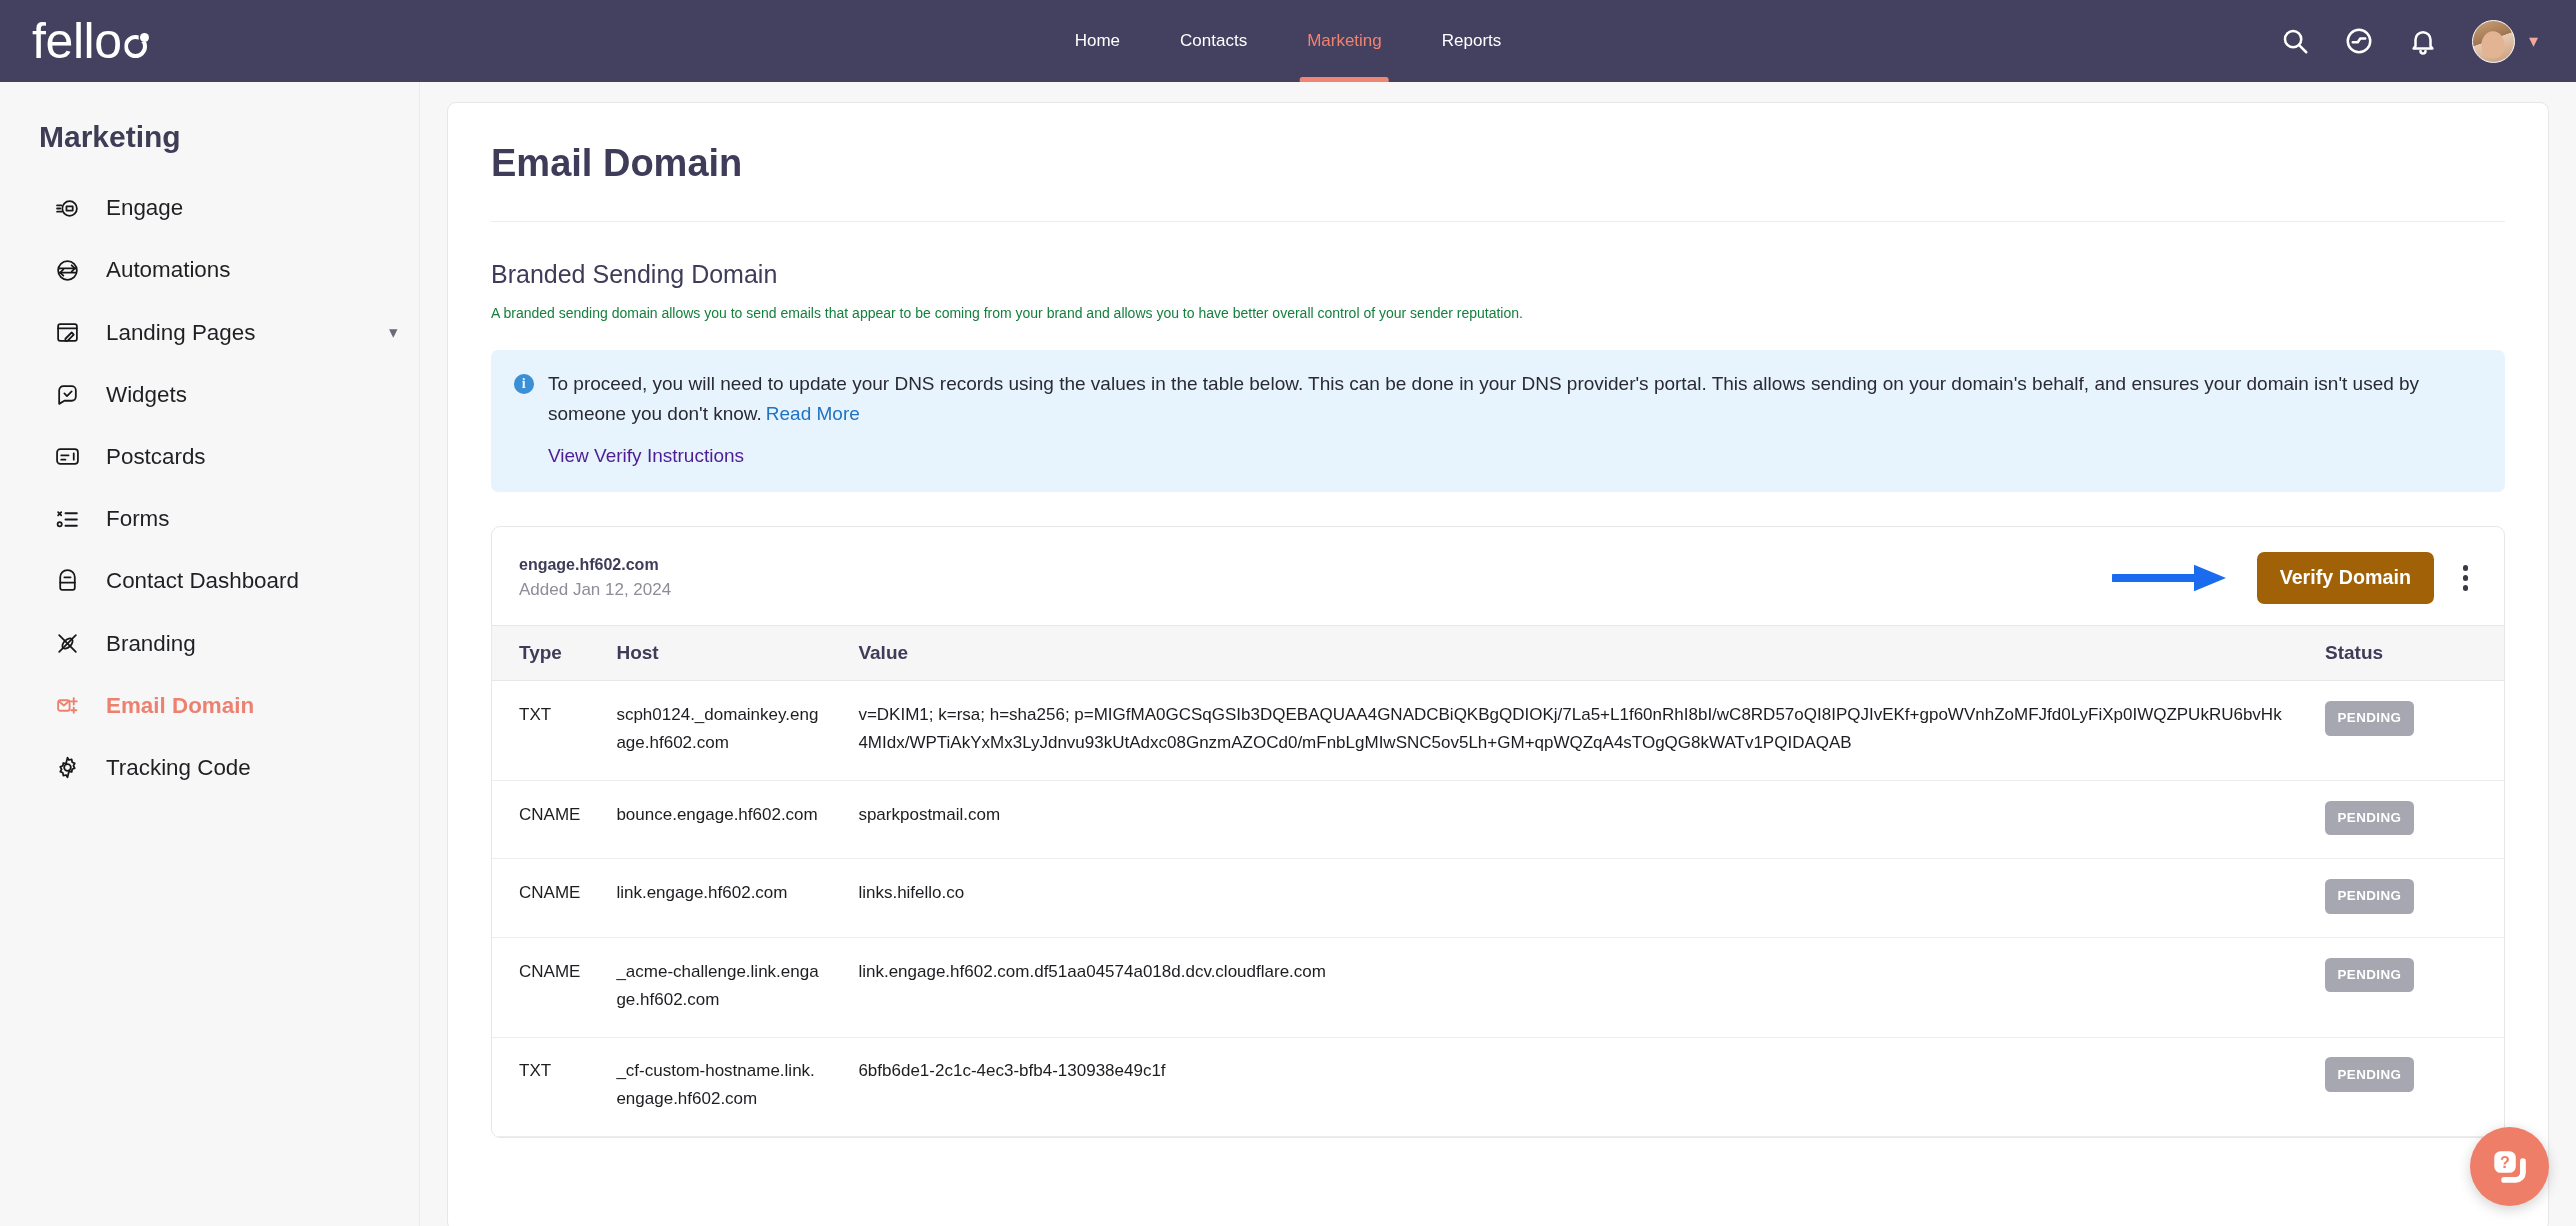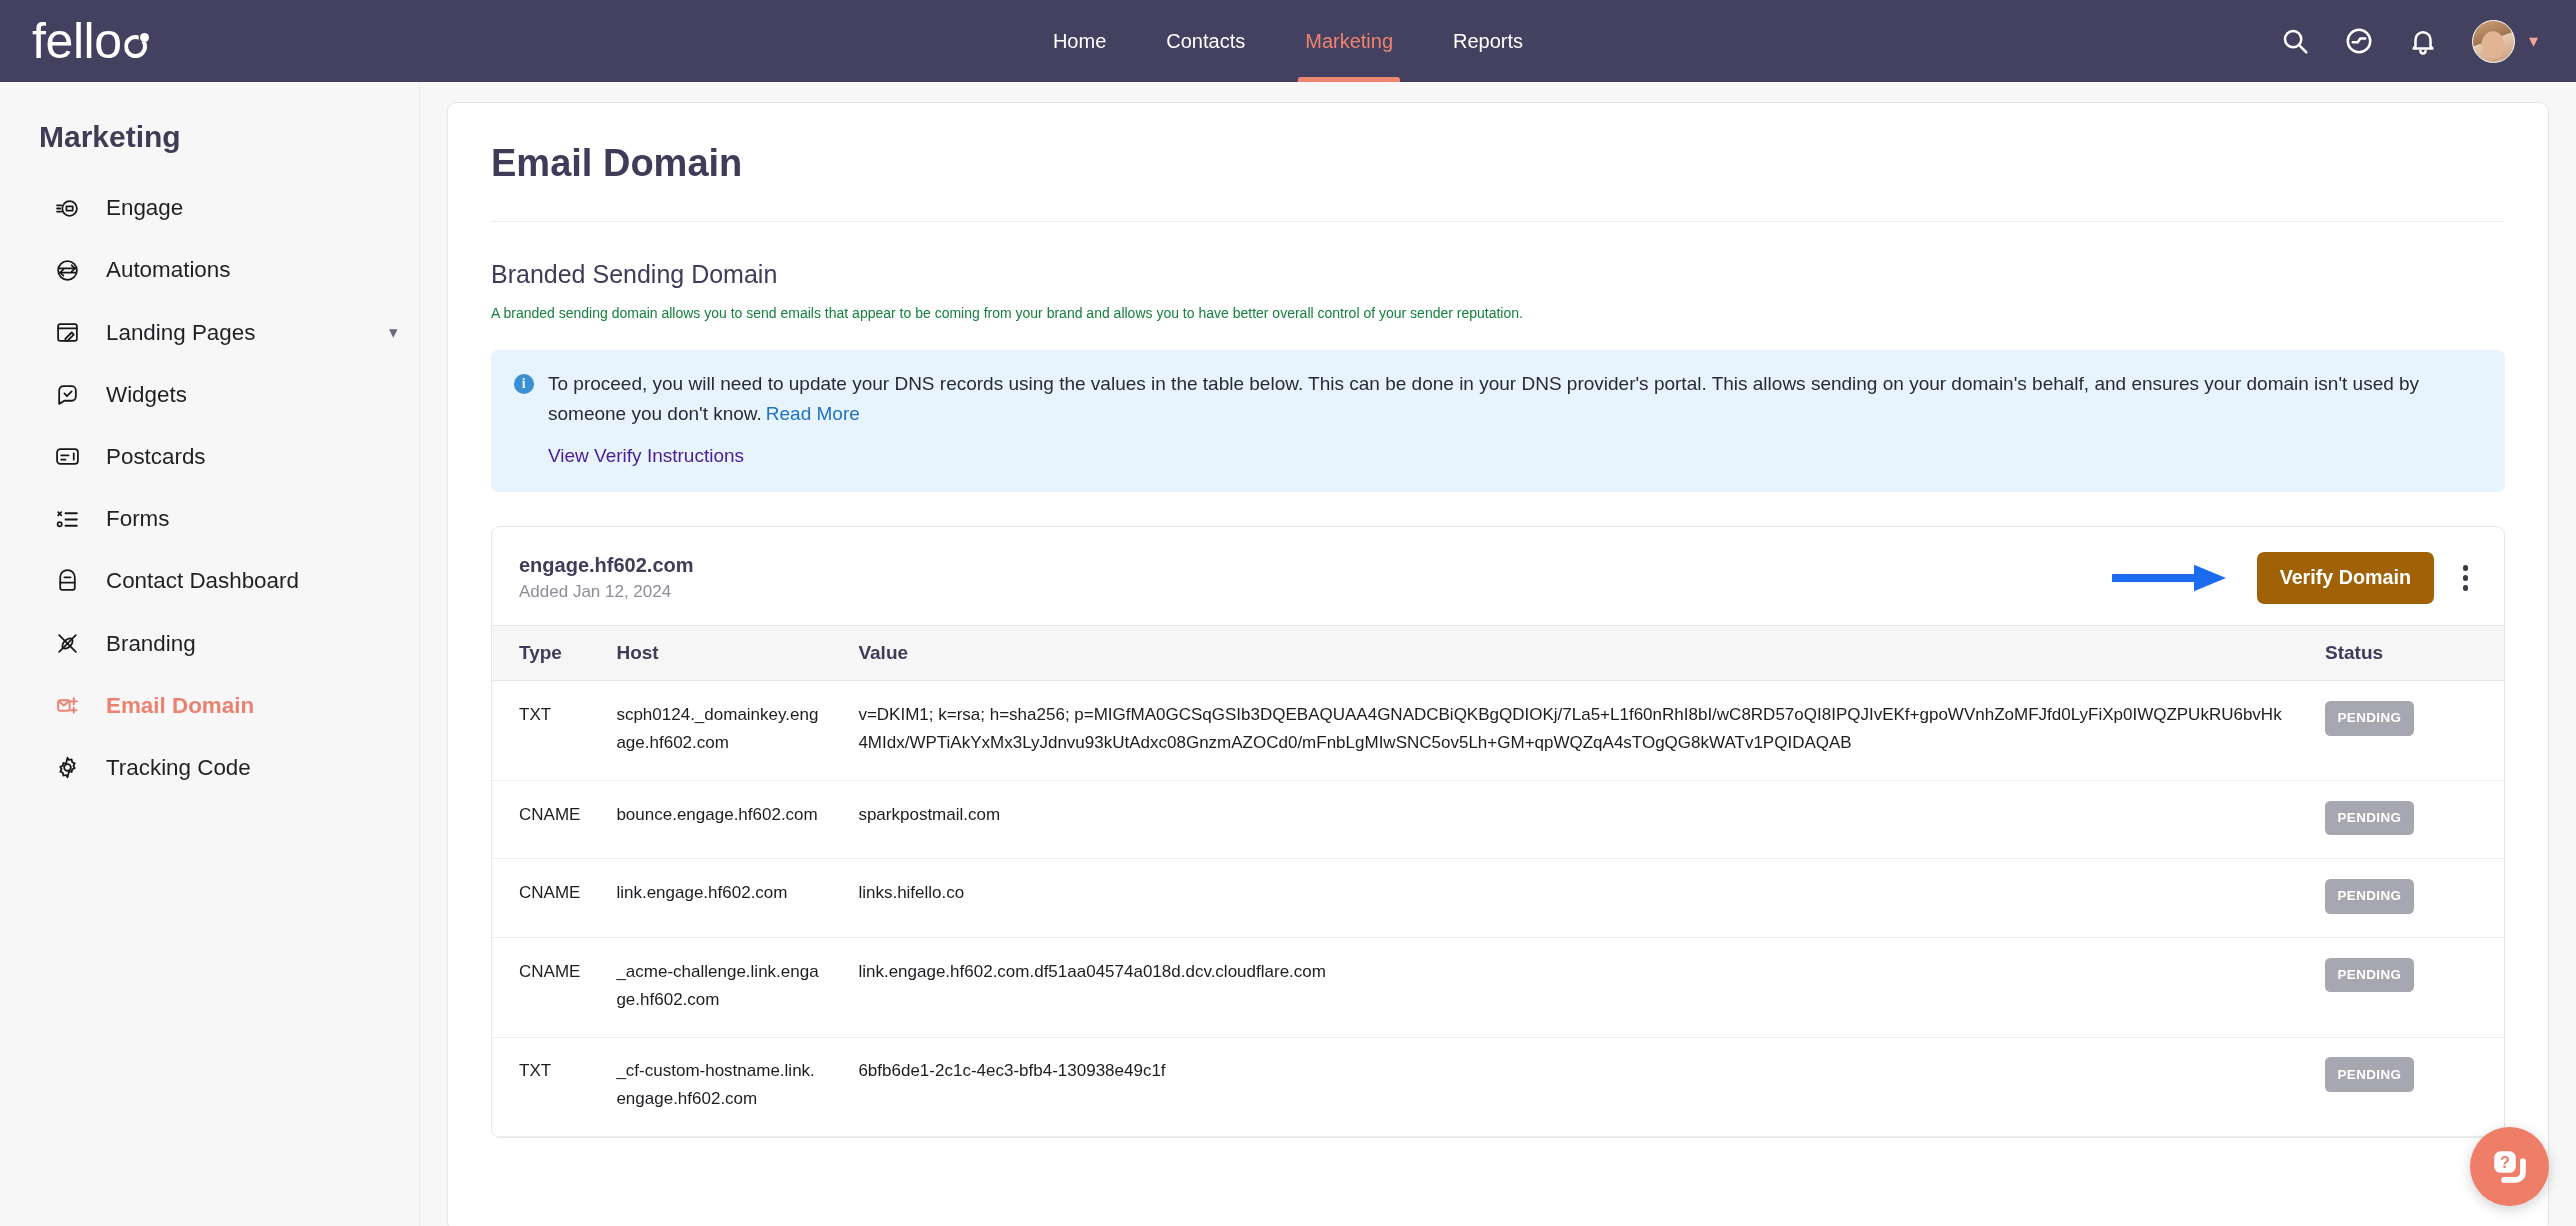--- a/index.html
+++ b/index.html
@@ -49,21 +49,21 @@
   .nav-center {
     position: absolute;
     left: 50%; transform: translateX(-50%);
     display: flex;
     align-items: center;
     gap: 0;
     height: 82px;
   }
   .nav-item {
     color: #ffffff;
-    font-size: 20px;
+    font-size: 17px;
     padding: 0 30px;
     height: 82px;
     display: flex;
     align-items: center;
     cursor: pointer;
     position: relative;
   }
   .nav-item.active { color: #f08270; }
   .nav-item.active::after {
     content: "";
@@ -196,21 +196,21 @@
     margin-top: 34px;
     border: 0.9px solid #e7e7e9;
     border-radius: 9px;
     overflow: hidden;
   }
   .domain-head {
     display: flex;
     align-items: center;
     padding: 25px 27px 21.5px 27px;
   }
-  .domain-name { font-size: 20px; font-weight: bold; color: #3e3c58; }
+  .domain-name { font-size: 16px; font-weight: bold; color: #3e3c58; }
   .domain-sub { font-size: 17px; color: #8d8d98; margin-top: 5.4px; }
   .domain-actions { margin-left: auto; display: flex; align-items: center; gap: 19.7px; }
 
   .annot-arrow { display:flex; align-items:center; margin-right: 9px; }
 
   .verify-btn {
     background: #a16207;
     color: #ffffff;
     font-size: 19.7px;
     font-weight: bold;

